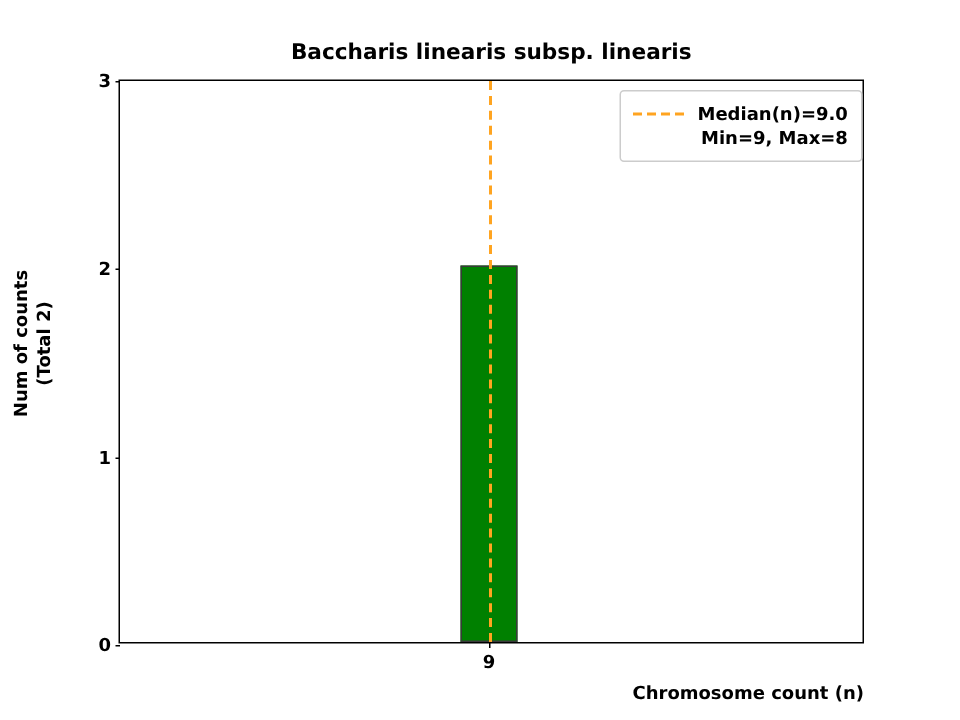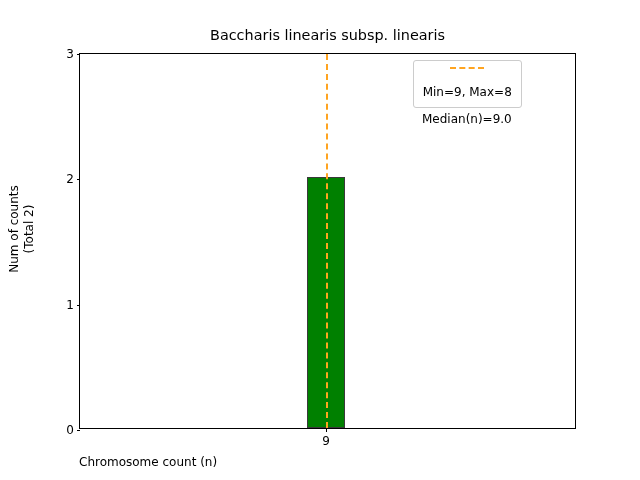--- a/index.html
+++ b/index.html
@@ -7,20 +7,21 @@
     padding: 0;
     background: #ffffff;
   }
   #figure {
     position: relative;
     width: 640px;
     height: 480px;
     background: #ffffff;
     font-family: "DejaVu Sans", sans-serif;
     overflow: hidden;
+    font-weight: bold;
   }
 
   
   #chart-title {
     position: absolute;
     left: 79px;
     top: 28px;
     width: 497px;
     text-align: center;
     font-size: 14.4px;
@@ -109,21 +110,21 @@
     color: #000000;
     white-space: nowrap;
   }
 
   
   #xlabel {
     position: absolute;
     left: 79px;
     top: 455px;
     width: 497px;
-    text-align: left;
+    text-align: right;
     font-size: 12px;
     color: #000000;
     white-space: nowrap;
   }
   #ylabel {
     position: absolute;
     left: 0px;
     top: 0px;
     width: 376px;
     height: 44px;
@@ -150,21 +151,20 @@
     padding: 6px 9px 6px 8px;
     box-sizing: border-box;
     font-size: 12px;
     color: #000000;
   }
   .legend-row {
     display: flex;
     align-items: center;
     gap: 9px;
     height: 17px;
-    flex-direction: column;
   }
   .legend-swatch {
     width: 34px;
     height: 0;
     border-top: 2.6px dashed #ffa420;
     flex: 0 0 34px;
   }
   .legend-text {
     white-space: nowrap;
   }

